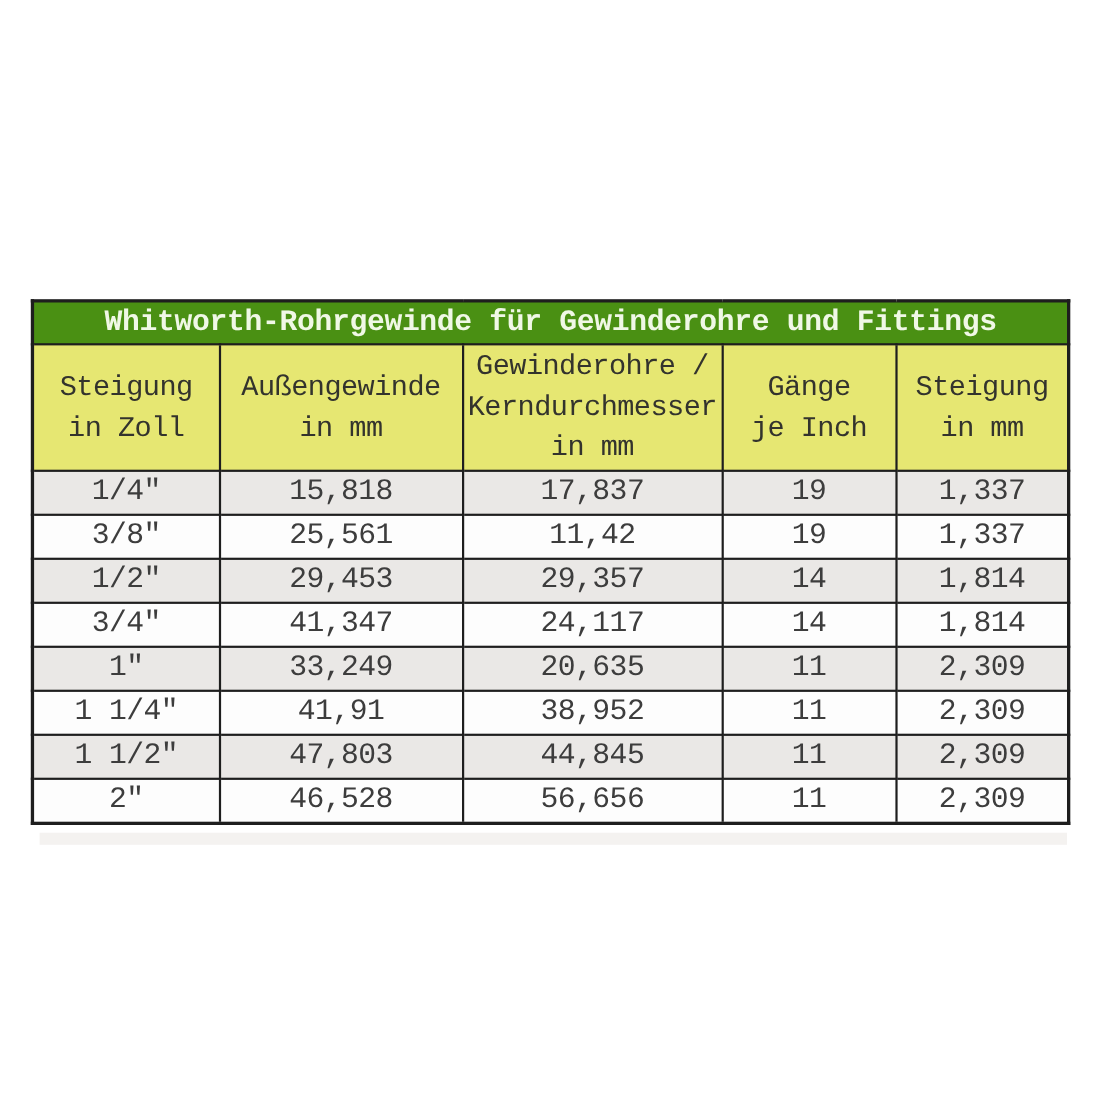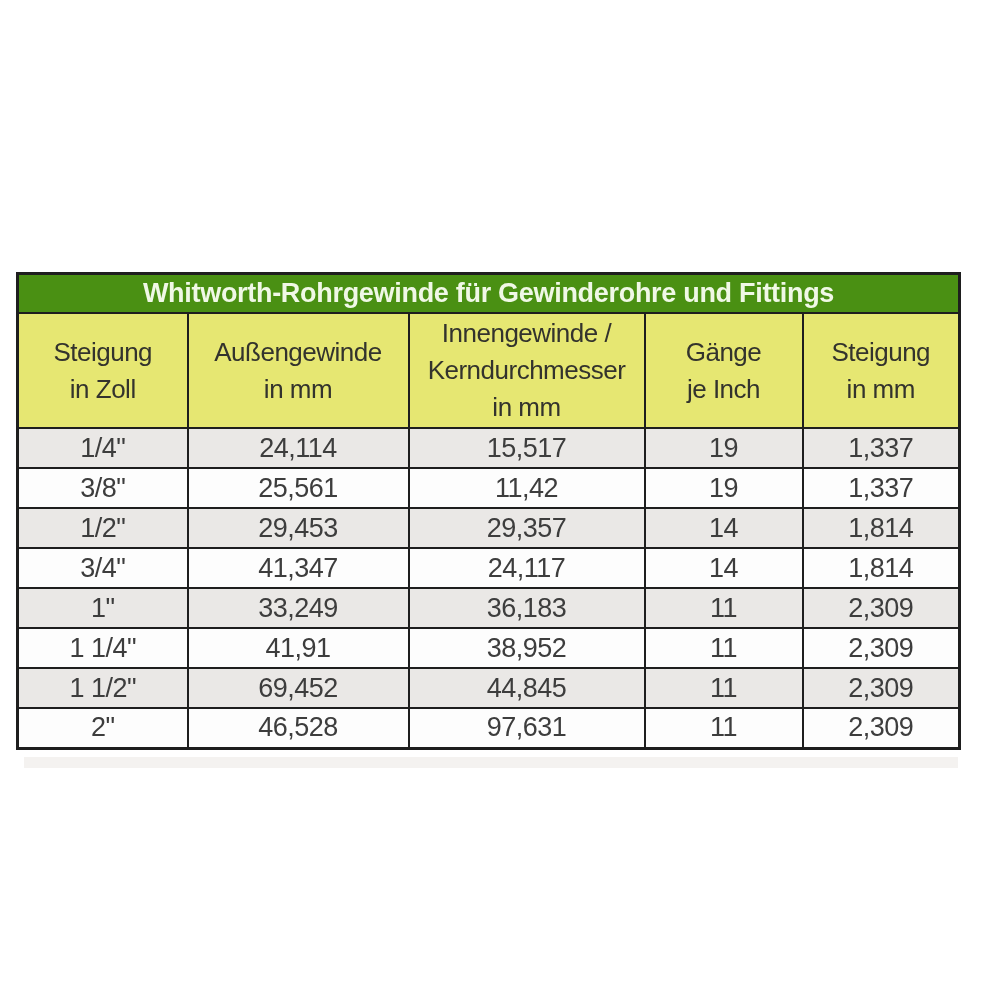--- a/index.html
+++ b/index.html
@@ -12,23 +12,24 @@
   }
   .page {
     position: relative;
     width: 1000px;
     height: 1000px;
     background: #ffffff;
     overflow: hidden;
   }
   .table-wrap {
     position: absolute;
-    left: 16px;
+    left: 28px;
     top: 272px;
     width: 964px;
+    font-family: Liberation Mono, monospace;
   }
   table.whitworth {
     border-collapse: collapse;
     table-layout: fixed;
     width: 944px;
     border: 3px solid var(--border, #1e1e1e);
   }
   table.whitworth th,
   table.whitworth td {
     border: 2px solid var(--border, #1e1e1e);
@@ -97,34 +98,34 @@
       </colgroup>
       <thead>
         <tr class="title-row">
           <th colspan="5">Whitworth-Rohrgewinde für Gewinderohre und Fittings</th>
         </tr>
         <tr class="header-row">
           <th>Steigung
 in Zoll</th>
           <th>Außengewinde
 in mm</th>
-          <th>Innengewinde /
+          <th>Gewinderohre /
 Kerndurchmesser
 in mm</th>
           <th>Gänge
 je Inch</th>
           <th>Steigung
 in mm</th>
         </tr>
       </thead>
       <tbody>
         <tr>
           <td>1/4"</td>
-          <td>24,114</td>
-          <td>15,517</td>
+          <td>15,818</td>
+          <td>17,837</td>
           <td>19</td>
           <td>1,337</td>
         </tr>
         <tr>
           <td>3/8"</td>
           <td>25,561</td>
           <td>11,42</td>
           <td>19</td>
           <td>1,337</td>
         </tr>
@@ -138,42 +139,42 @@
         <tr>
           <td>3/4"</td>
           <td>41,347</td>
           <td>24,117</td>
           <td>14</td>
           <td>1,814</td>
         </tr>
         <tr>
           <td>1"</td>
           <td>33,249</td>
-          <td>36,183</td>
+          <td>20,635</td>
           <td>11</td>
           <td>2,309</td>
         </tr>
         <tr>
           <td>1 1/4"</td>
           <td>41,91</td>
           <td>38,952</td>
           <td>11</td>
           <td>2,309</td>
         </tr>
         <tr>
           <td>1 1/2"</td>
-          <td>69,452</td>
+          <td>47,803</td>
           <td>44,845</td>
           <td>11</td>
           <td>2,309</td>
         </tr>
         <tr>
           <td>2"</td>
           <td>46,528</td>
-          <td>97,631</td>
+          <td>56,656</td>
           <td>11</td>
           <td>2,309</td>
         </tr>
       </tbody>
     </table>
     <div class="table-shadow"></div>
   </div>
 </div>
 
 </body></html>

